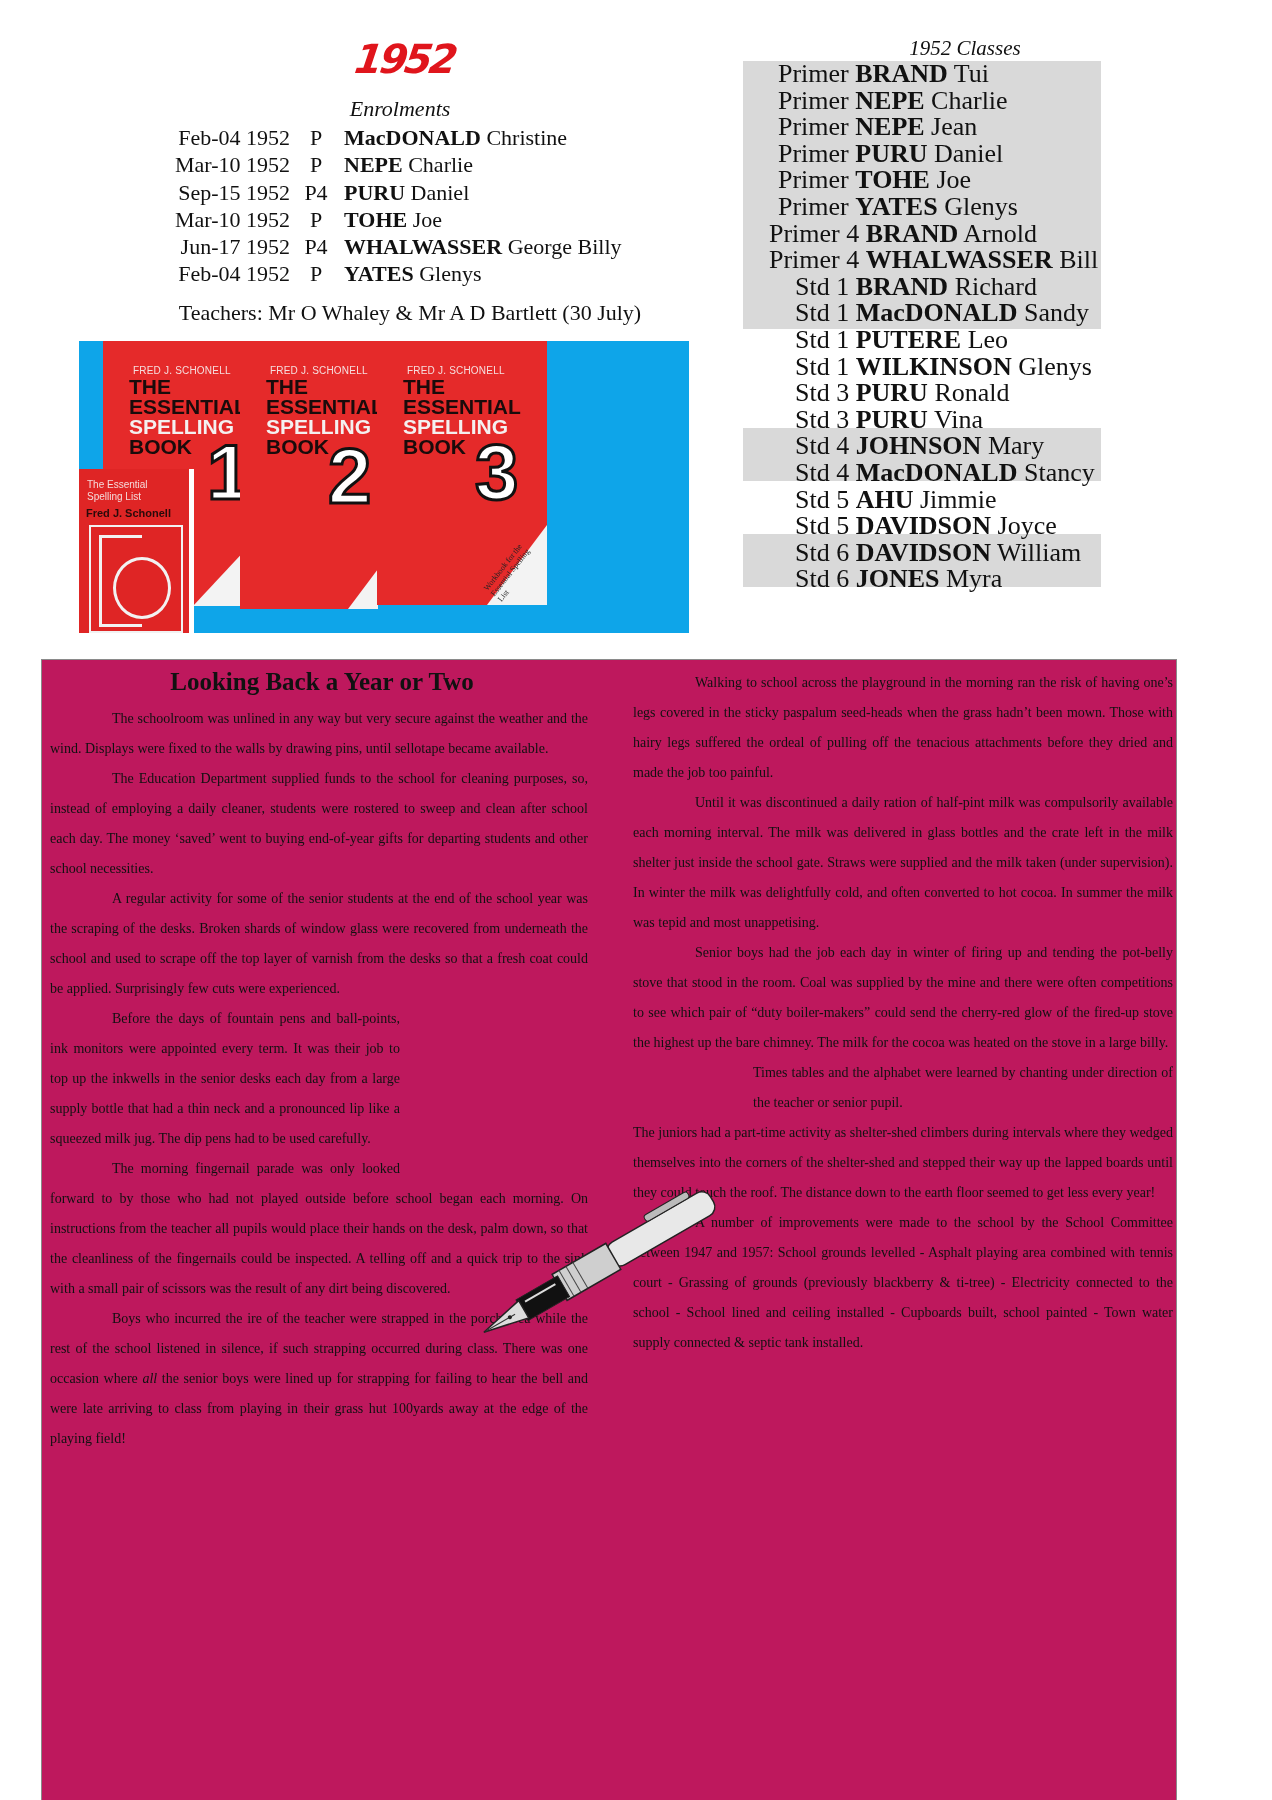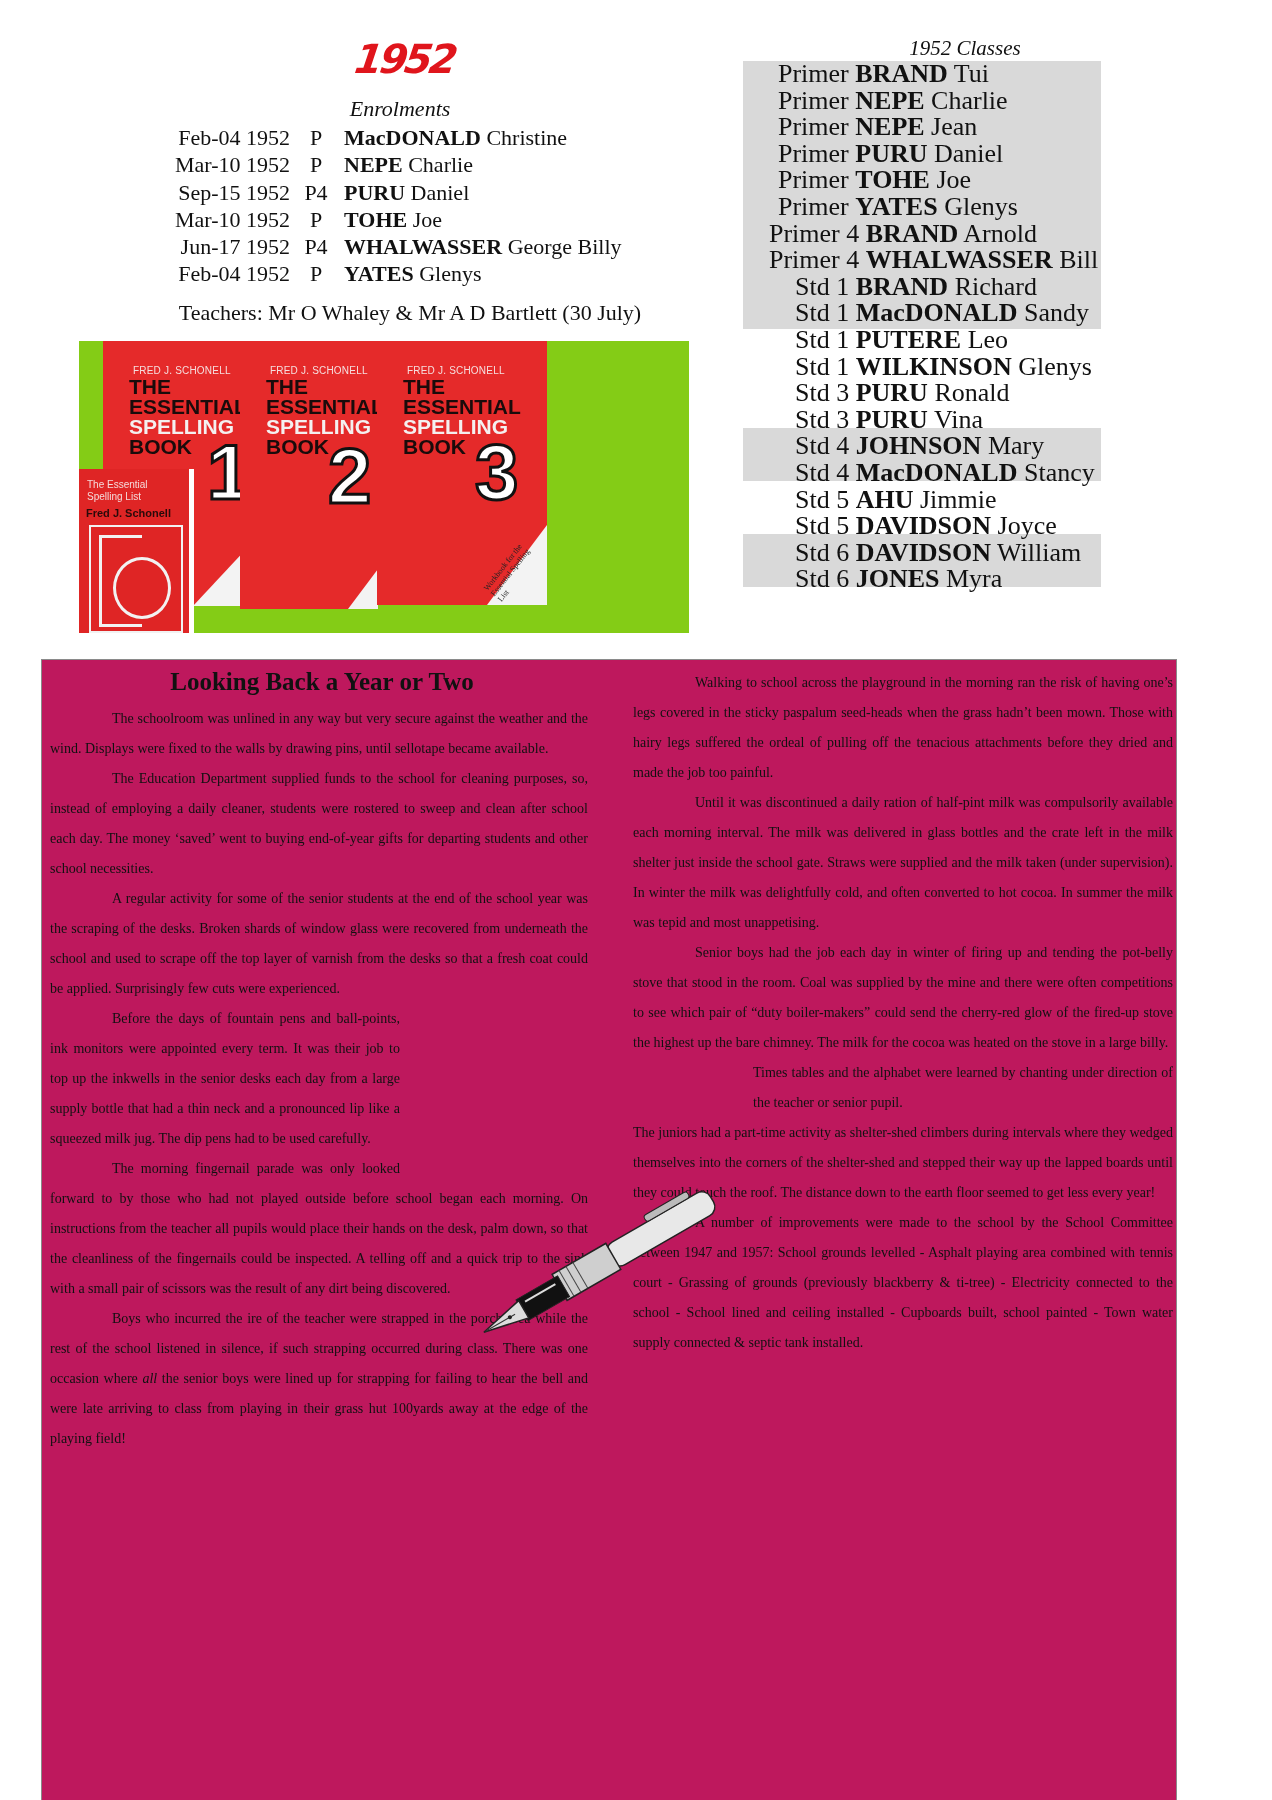--- a/index.html
+++ b/index.html
@@ -14,21 +14,21 @@
   #enrol-title { left:300px; top:96px; width:200px; text-align:center; font-style:italic; font-size:22px; }
   #enrol-table { left:150px; top:124px; font-size:22px; line-height:27.3px; }
   .erow { display:flex; white-space:nowrap; }
   .erow .date { width:140px; text-align:right; }
   .erow .lvl { width:52px; text-align:center; }
   .erow .name { padding-left:2px; }
   b { font-weight:bold; }
   #teachers { left:90px; top:300px; width:640px; text-align:center; font-size:22px; }
 
   
-  #photo { left:79px; top:341px; width:610px; height:292px; background:#84cc16; overflow:hidden; }
+  #photo { left:79px; top:341px; width:610px; height:292px; background:#0ea5e9; overflow:hidden; }
   .book { position:absolute; background:#e52a2a; }
   .book .author { position:absolute; left:30px; top:24px; font-family:"Liberation Sans", sans-serif;
                   font-size:10px; color:#f5dede; letter-spacing:0.2px; }
   .book .t1 { position:absolute; left:26px; top:36px; font-family:"Liberation Sans", sans-serif;
               font-weight:bold; font-size:21px; line-height:20px; color:#1a0b0b; }
   .book .t2 { color:#f4f0f0; }
   .book .num { position:absolute; font-family:"Liberation Sans", sans-serif; font-size:78px; color:#fff;
                -webkit-text-stroke:3px #111; font-weight:bold; }
   .book .corner { position:absolute; right:0; bottom:0; width:0; height:0;
                   border-left:70px solid transparent; border-bottom:75px solid #f3f3f3; }

